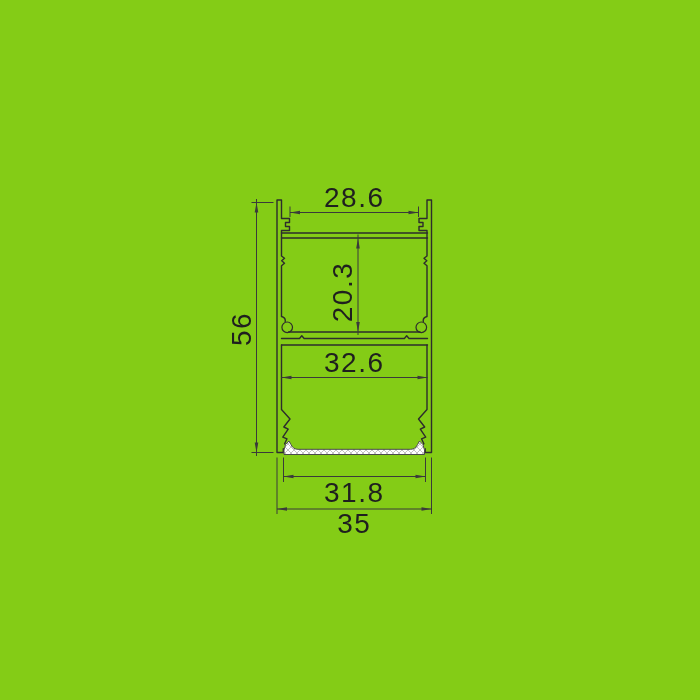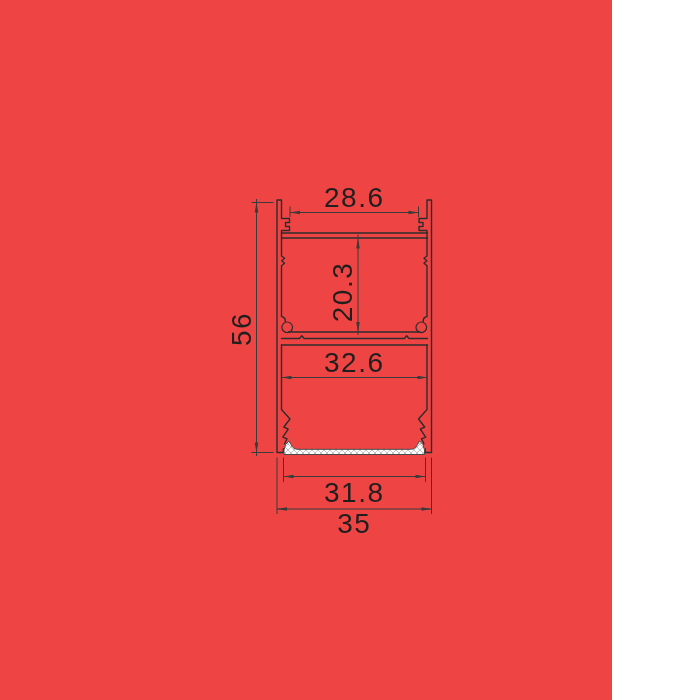--- a/index.html
+++ b/index.html
@@ -1,17 +1,17 @@
 <!DOCTYPE html>
 <html><head>
 <meta charset="utf-8">
 <style>
   html,body{margin:0;padding:0;background:#ffffff;}
   .stage{
-    position:relative;width:612px;height:700px;background:#ef4444;
+    position:relative;width:700px;height:700px;background:#84cc16;
     font-family:"Liberation Sans", sans-serif;
     overflow:hidden;
   }
   svg text{
     font-family:"Liberation Sans", sans-serif;
     font-size:28px;
     letter-spacing:1.5px;
     fill:#1f1f1f;
   }
   .outline{fill:none;stroke:#2d2d2d;stroke-width:1.4;stroke-linejoin:round;stroke-linecap:round;}

